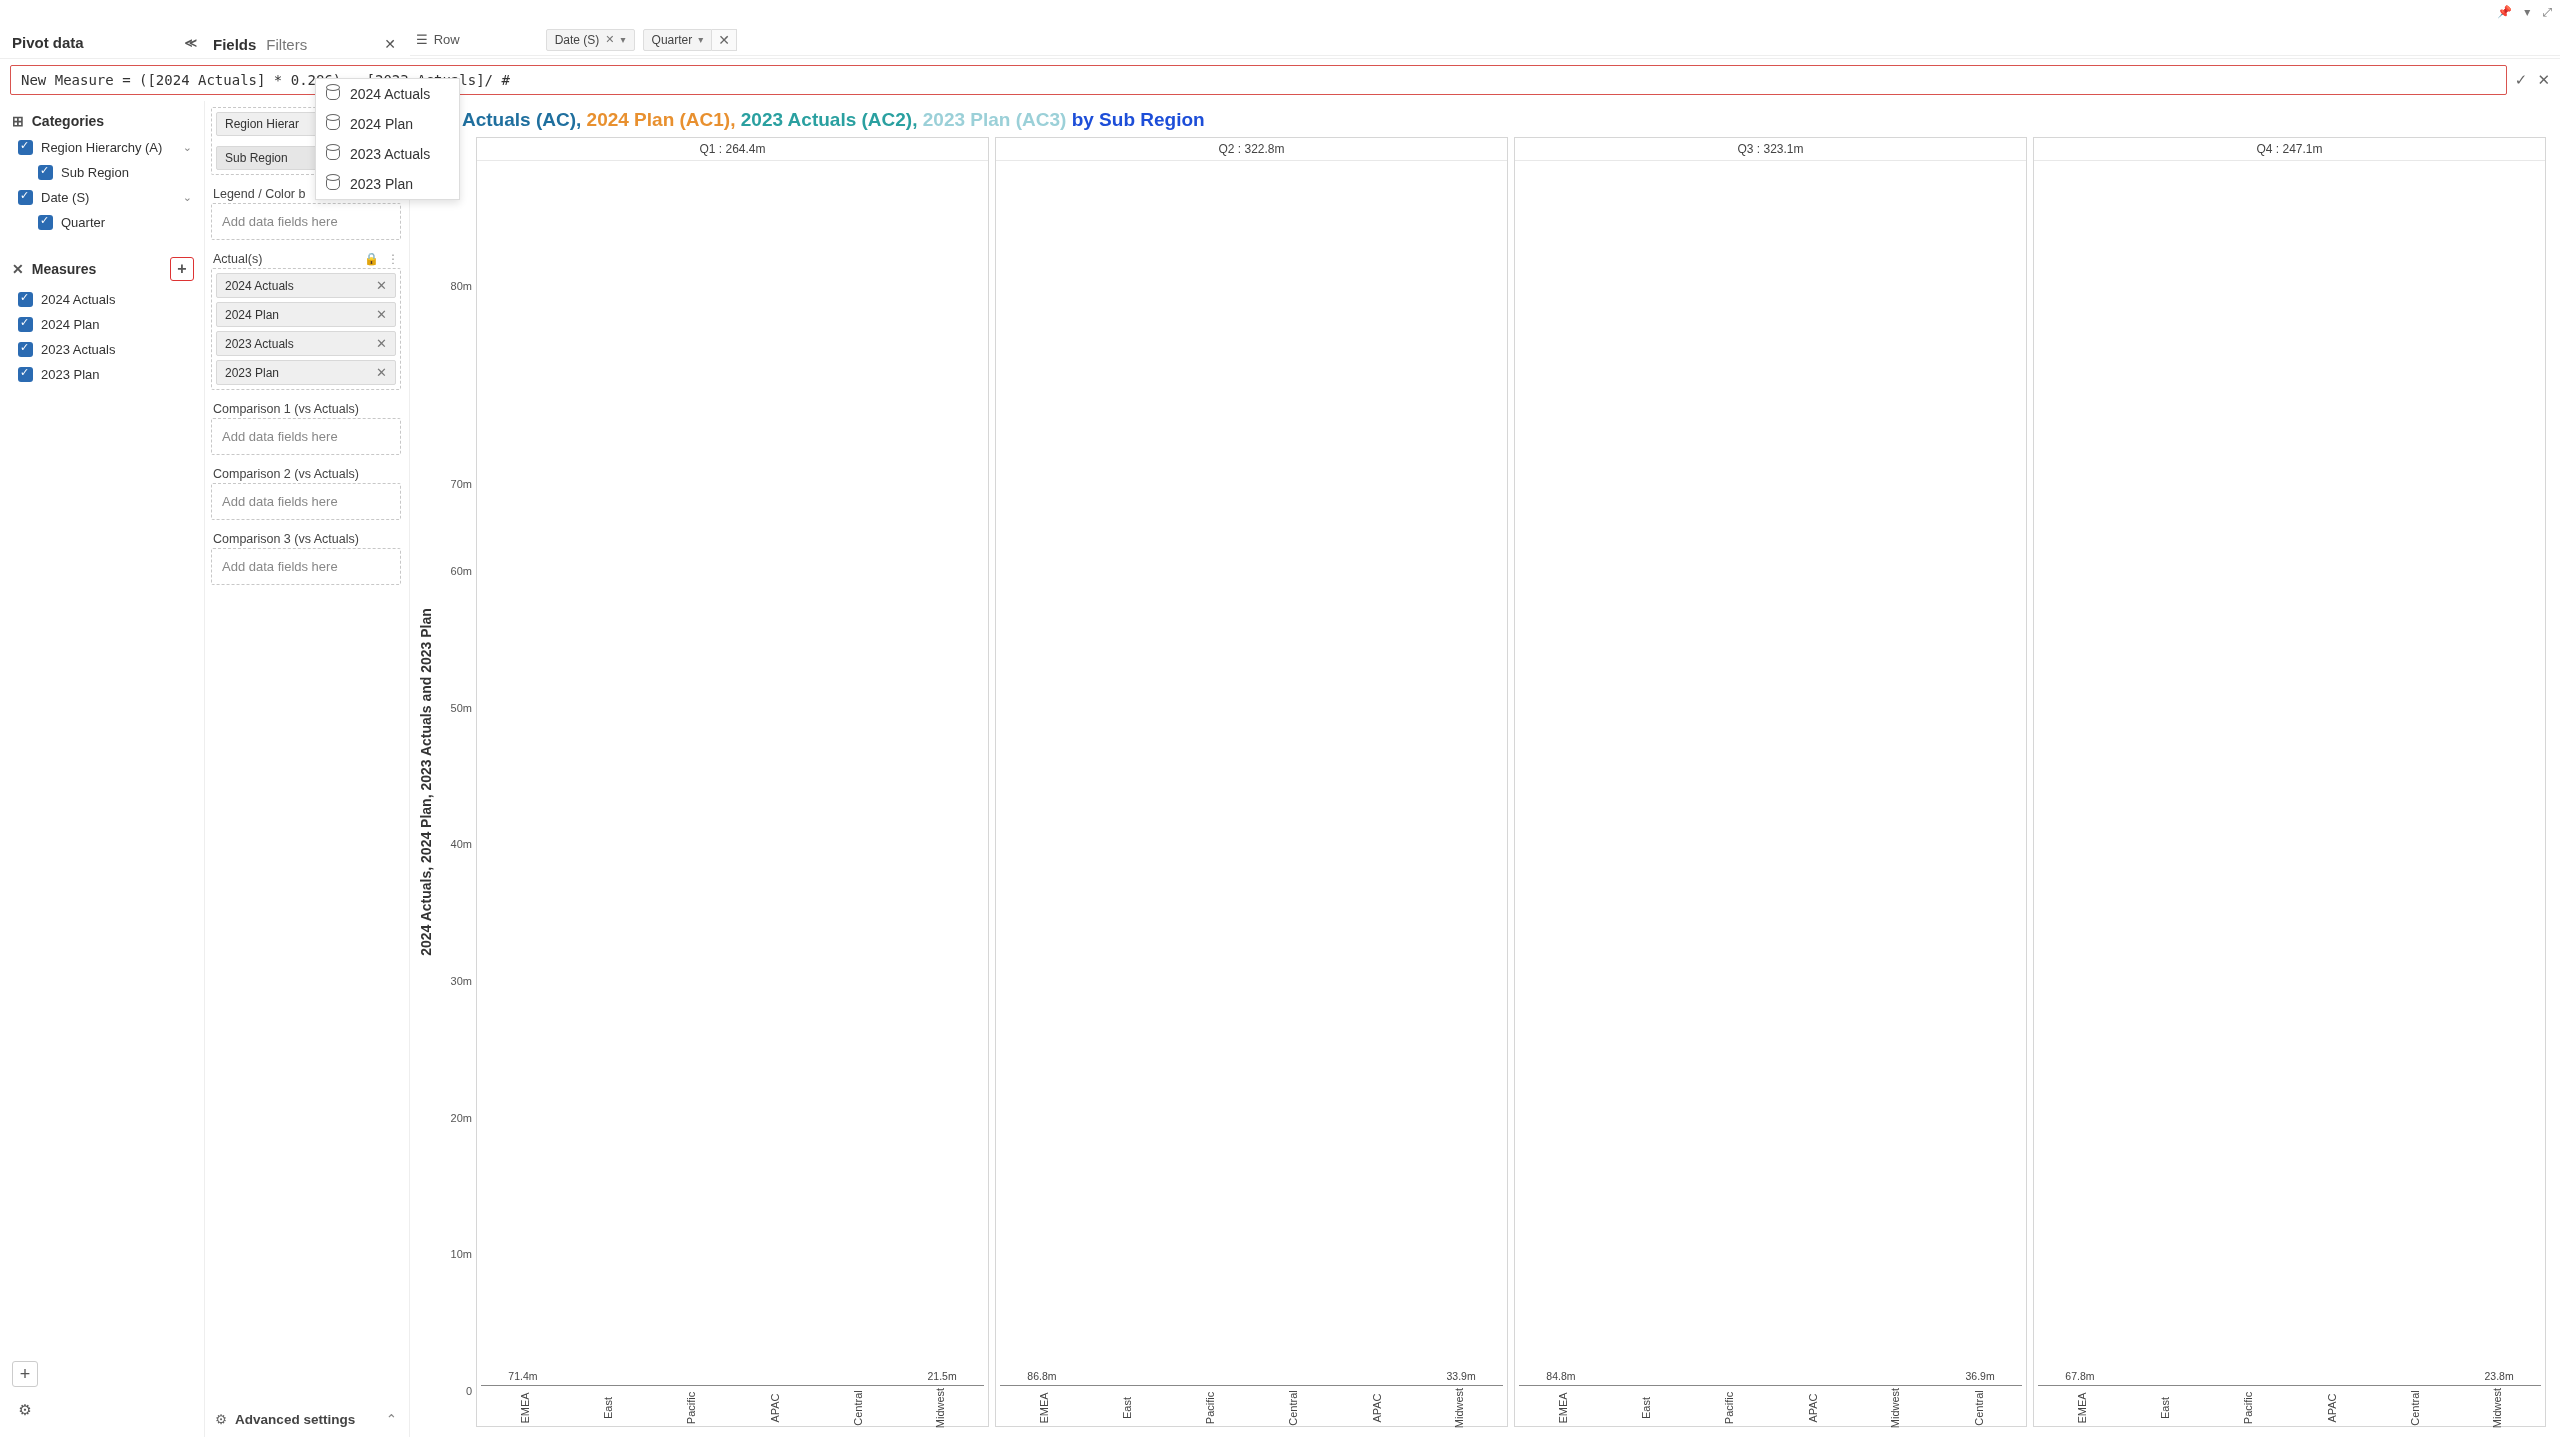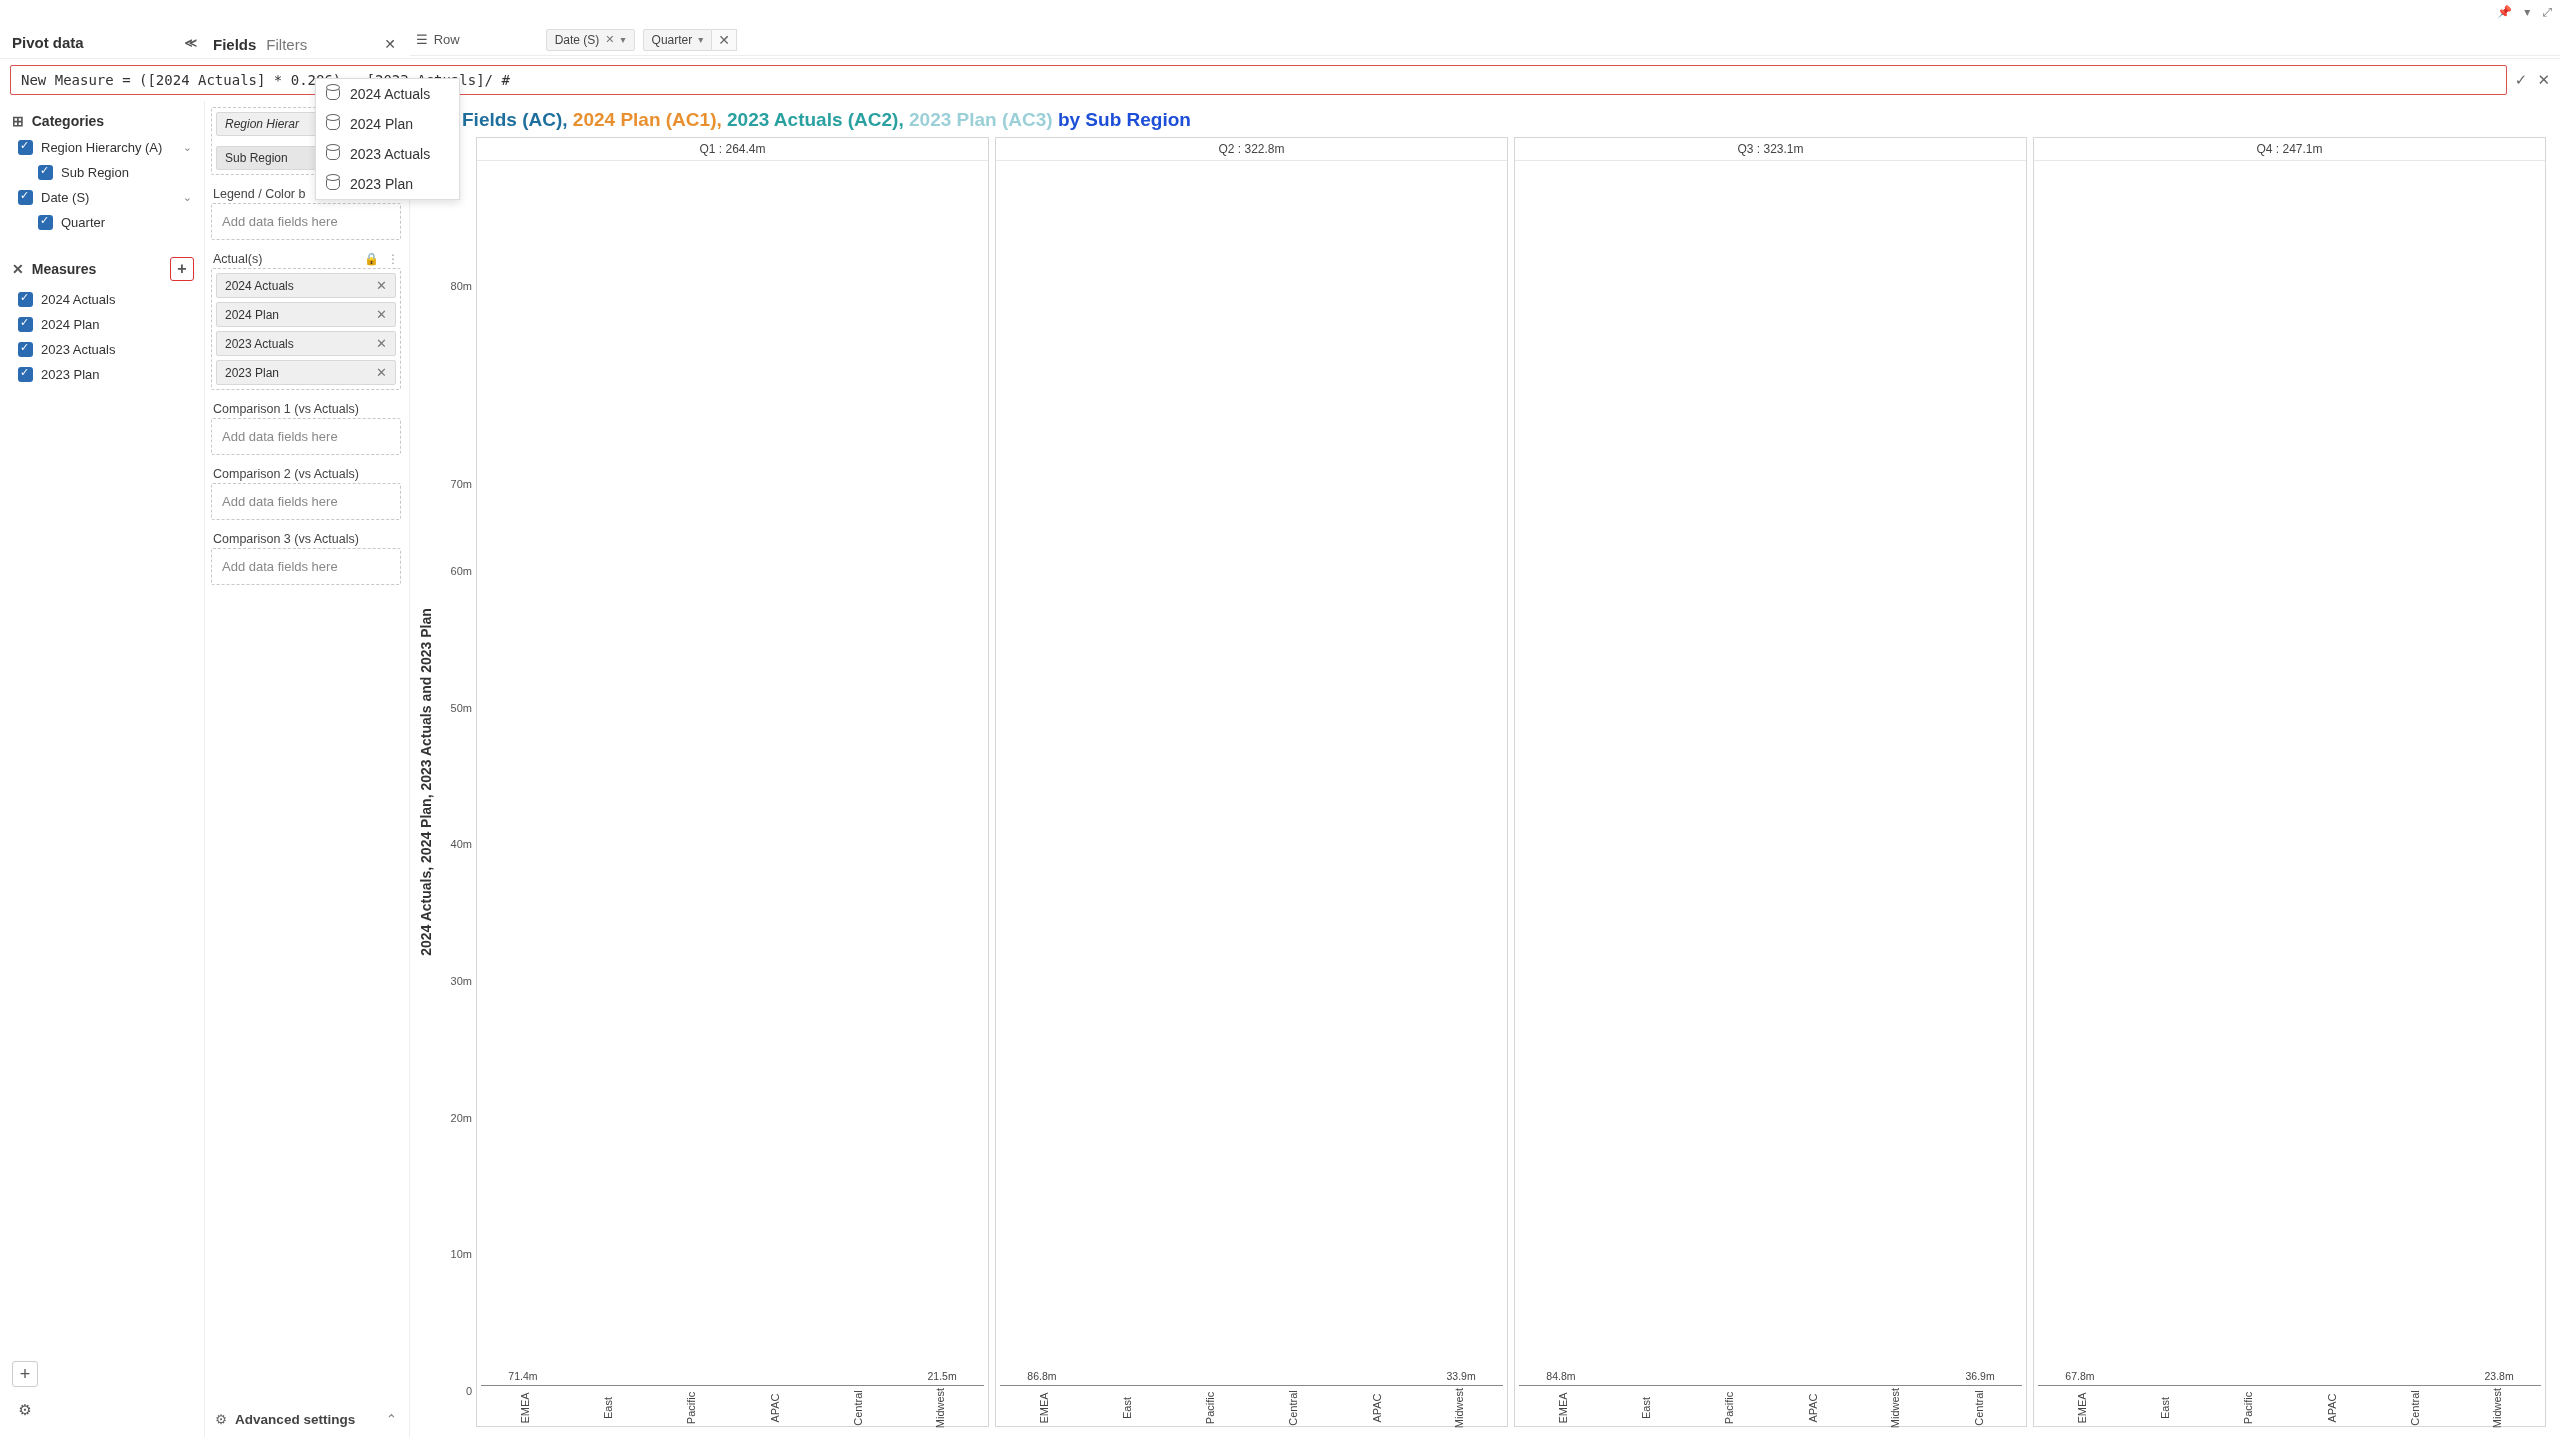--- a/index.html
+++ b/index.html
@@ -208,21 +208,21 @@
         </div>
 
       <div class="left-bottom">
         <div class="plus-plain">+</div>
         <div class="tool-btn">⚙</div>
       </div>
     </div>
 
     <div class="fields-body">
       <div class="wells-group">
-        <div class="well-chip" style="margin-bottom:10px;font-style:italic;">
+        <div class="well-chip" style="margin-bottom:10px;">
           <span>Region Hierar</span>
         </div>
         <div class="well-chip active">
           <span>Sub Region</span>
         </div>
       </div>
 
       <div class="well-title">
           <span>Legend / Color b</span>
         </div>
@@ -279,21 +279,21 @@
 
       <div class="adv-row">
         <span class="gear">⚙</span>
         <b>Advanced settings</b>
         <span class="caret">⌃</span>
       </div>
     </div>
 
     <div class="chart-area">
       <div class="chart-title">
-        <span class="t-ac">Fields (AC),</span>
+        <span class="t-ac">Actuals (AC),</span>
         <span class="t-ac1">2024 Plan (AC1),</span>
         <span class="t-ac2">2023 Actuals (AC2),</span>
         <span class="t-ac3">2023 Plan (AC3)</span>
         <span class="t-by">by Sub Region</span>
       </div>
       <div class="chart-grid">
         <div class="y-axis-label">
             <span>2024 Actuals, 2024 Plan, 2023 Actuals and 2023 Plan</span>
           </div>
         <div class="y-ticks" id="yticks">

